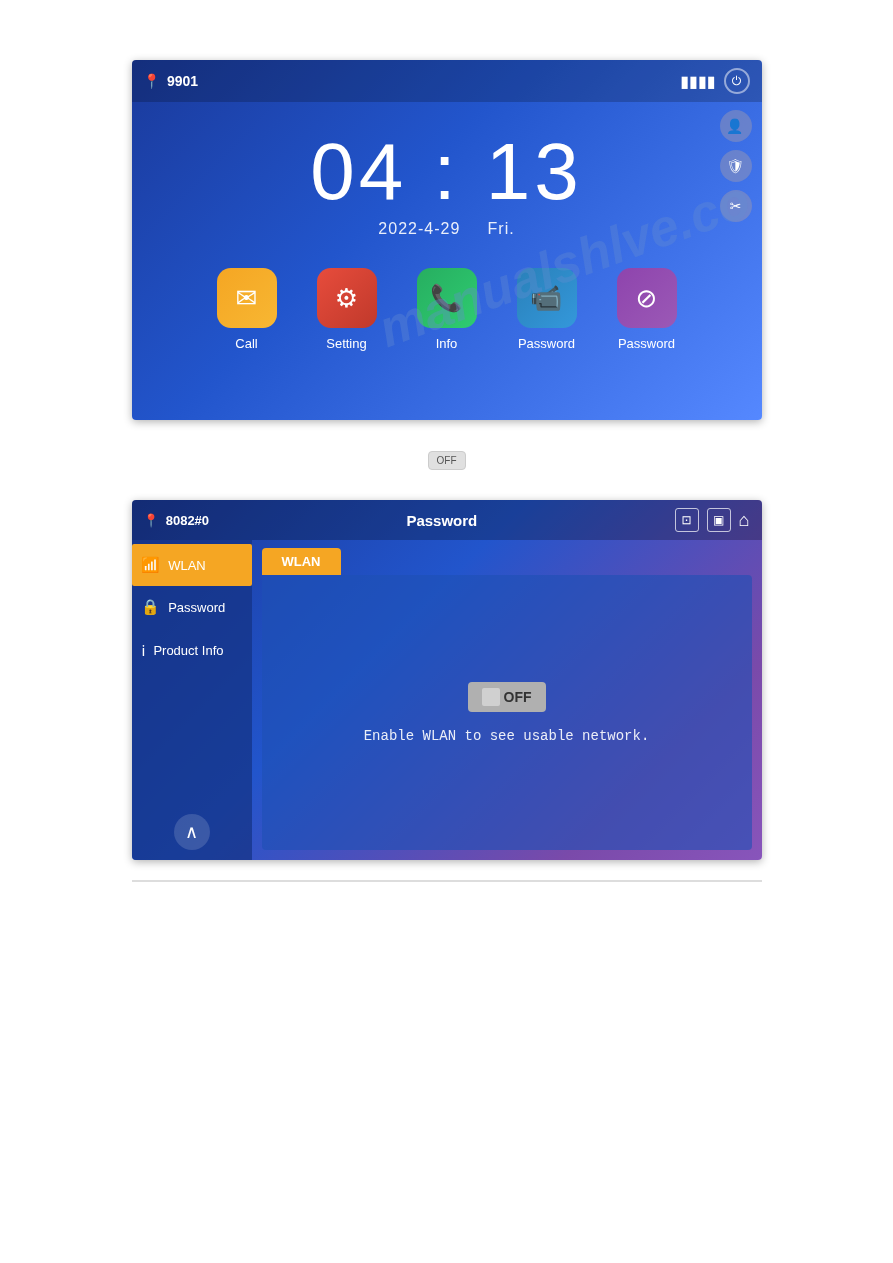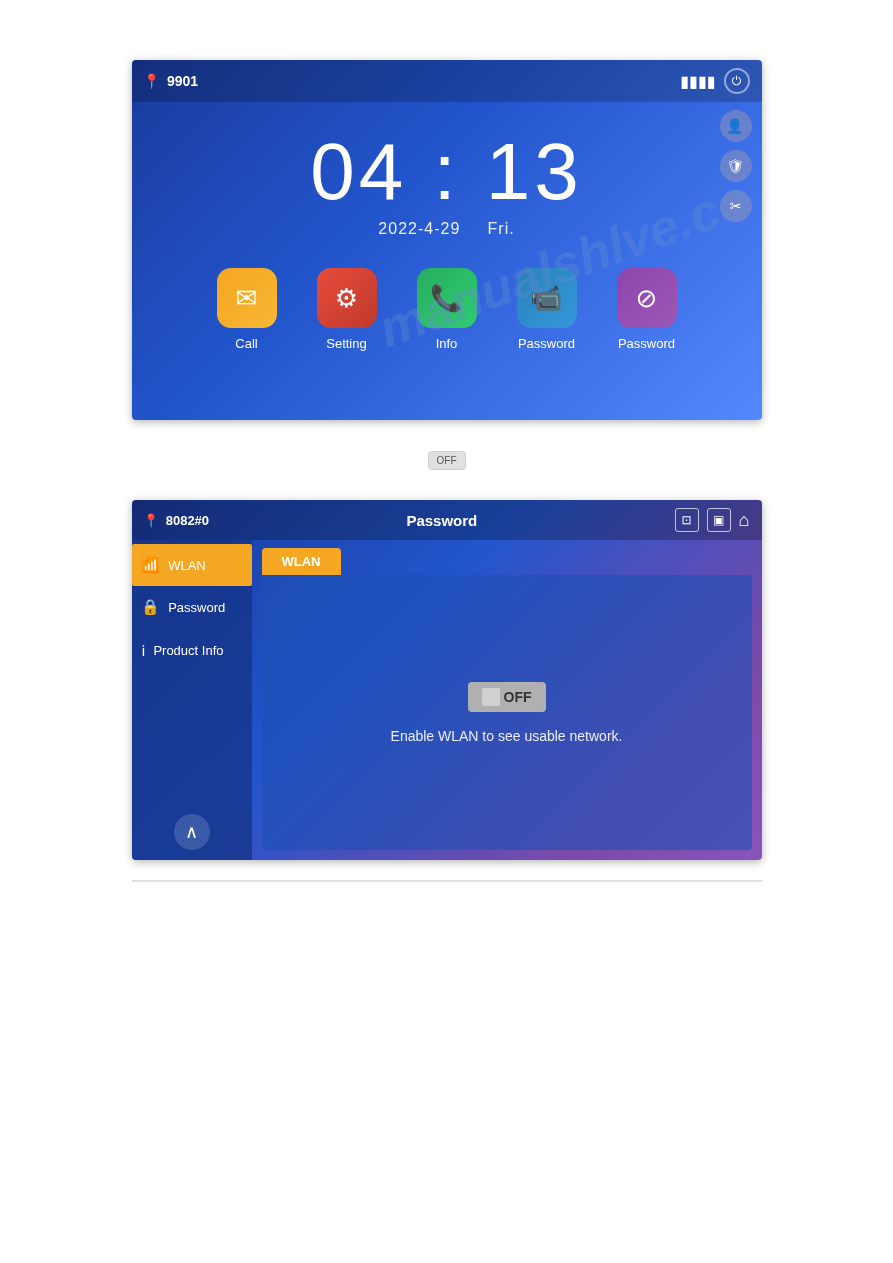--- a/index.html
+++ b/index.html
@@ -314,20 +314,21 @@
     }
     .toggle-rect {
       width: 18px;
       height: 18px;
       background: #d0d0d0;
       border-radius: 2px;
     }
     .wlan-msg {
       color: rgba(255,255,255,0.9);
       font-size: 14px;
+      font-family: Liberation Mono, monospace;
     }
 
     
     .bottom-line {
       width: 630px;
       height: 2px;
       background: #ddd;
       margin-top: 20px;
     }
   </style>

